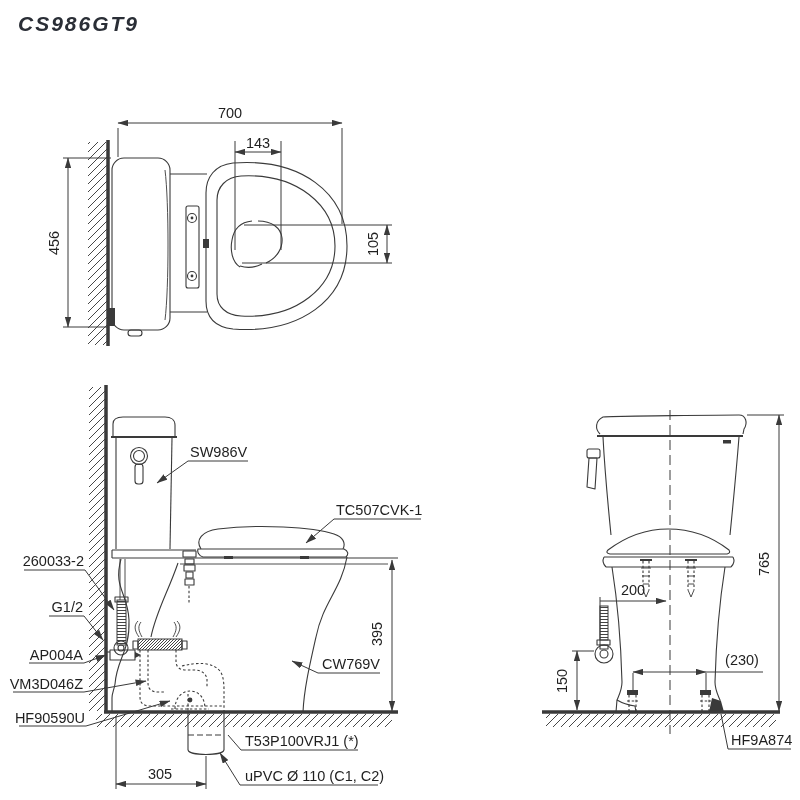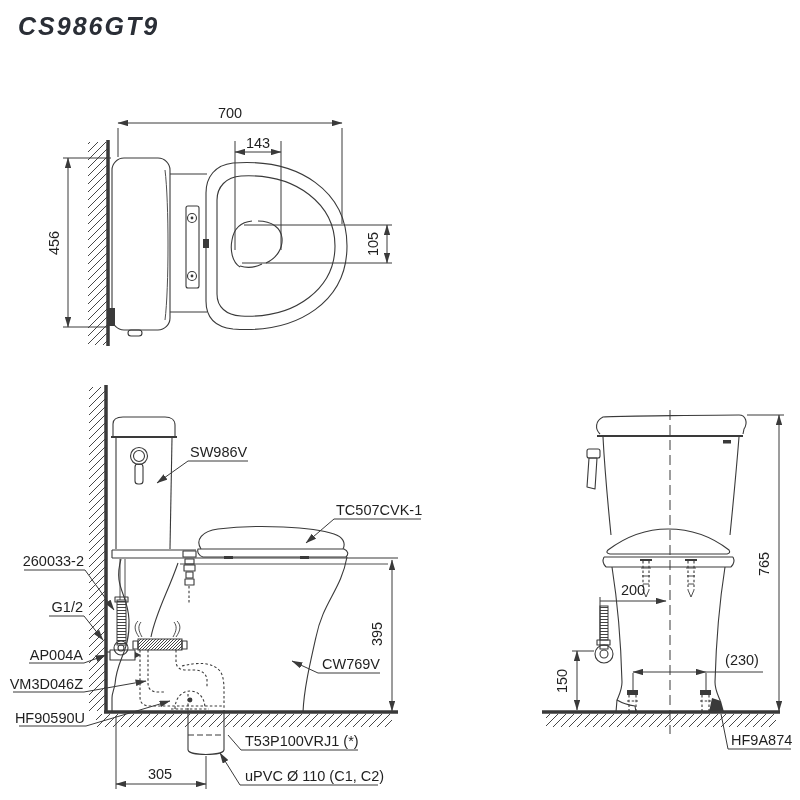--- a/index.html
+++ b/index.html
@@ -1,21 +1,21 @@
 <!DOCTYPE html>
 <html style="--line: #3a3a3a; --text: #1f1f1f; --title: #2a2e36; --background: #ffffff;"><head>
 <meta charset="utf-8">
 <style>
   :root{
     --line:#3a3a3a; --text:#1f1f1f; --title:#2a2e36; --background:#ffffff;
   }
   html,body{margin:0;padding:0;background:var(--background);}
   .sheet{position:relative;width:800px;height:800px;background:var(--background);
          font-family:"Liberation Sans",sans-serif;overflow:hidden;}
-  .title{position:absolute;left:18px;top:12px;font-size:25px;font-weight:bold;
+  .title{position:absolute;left:18px;top:12px;font-size:21px;font-weight:bold;
          font-style:italic;letter-spacing:2px;color:var(--title);}
   svg text{font-family:"Liberation Sans",sans-serif;font-size:14.5px;fill:var(--text);}
   .ln{stroke:var(--line);stroke-width:1.1;fill:none;stroke-linejoin:round;stroke-linecap:butt;}
   .thin{stroke-width:0.9;}
   .med{stroke-width:2;}
   .thick{stroke-width:3.5;}
   .dim{stroke-width:1;}
   .dotted{stroke-dasharray:2.5 2.2;stroke-width:1.1;}
   .dashed{stroke-dasharray:6 3;}
   .cline{stroke-dasharray:10 5;stroke-width:1;}

